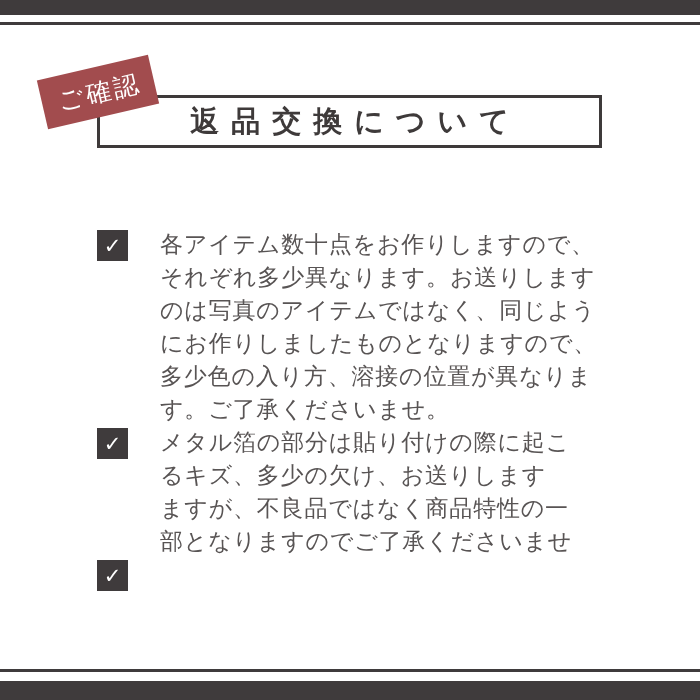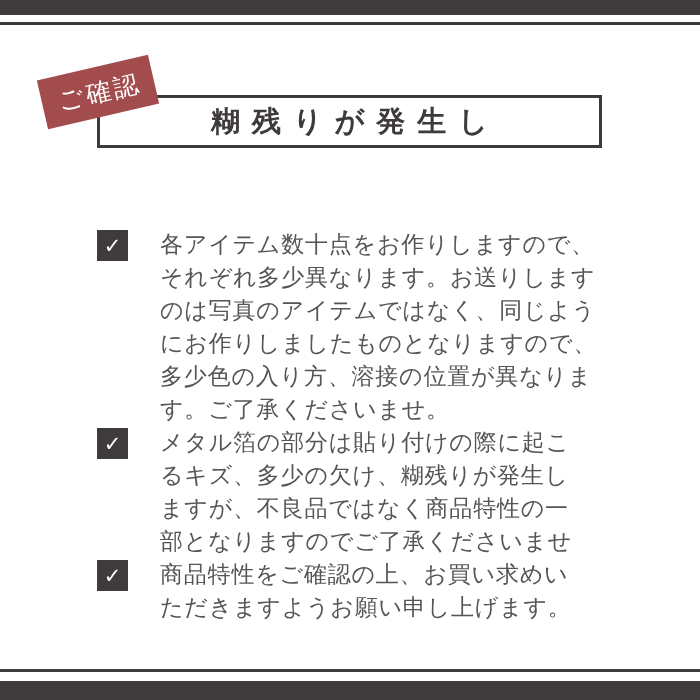--- a/index.html
+++ b/index.html
@@ -95,21 +95,21 @@
 </style>
 </head>
 <body>
 
 <div class="frame">
 
   <div class="bar-top"></div>
   <div class="rule-top"></div>
 
   <div class="title-box">
-    <span class="title-text">糊残りが発生し</span>
+    <span class="title-text">返品交換について</span>
   </div>
 
   <div class="ribbon">
     <span class="ribbon-label">ご確認</span>
   </div>
 
   <div class="notices">
 
     <div class="notice">
       <span class="checkbox">
@@ -121,31 +121,29 @@
 にお作りしましたものとなりますので、
 多少色の入り方、溶接の位置が異なりま
 す。ご了承くださいませ。</div>
     </div>
 
     <div class="notice">
       <span class="checkbox">
         <span>✓</span>
       </span>
       <div class="notice-text">メタル箔の部分は貼り付けの際に起こ
-るキズ、多少の欠け、糊残りが発生し
+るキズ、多少の欠け、お送りします
 ますが、不良品ではなく商品特性の一
 部となりますのでご了承くださいませ</div>
     </div>
 
     <div class="notice">
       <span class="checkbox">
         <span>✓</span>
       </span>
-      <div class="notice-text">商品特性をご確認の上、お買い求めい
-ただきますようお願い申し上げます。</div>
     </div>
 
   </div>
 
   <div class="rule-bottom"></div>
   <div class="bar-bottom"></div>
 
 </div>
 
 </body></html>

